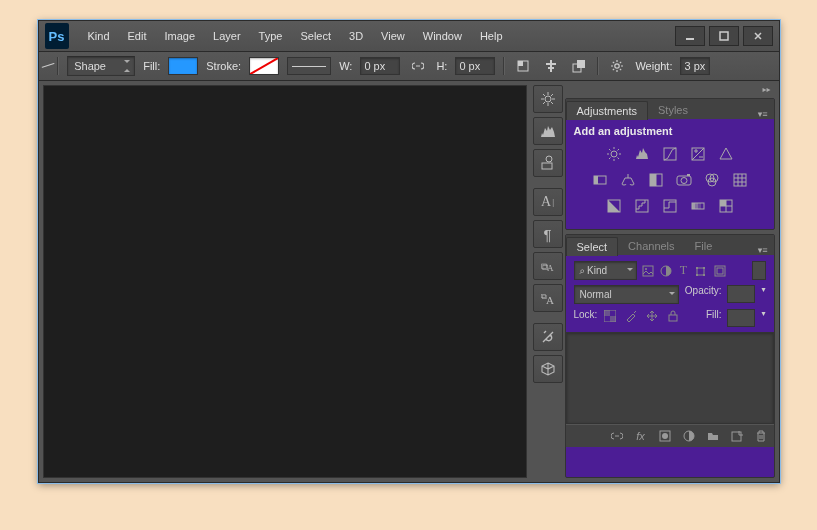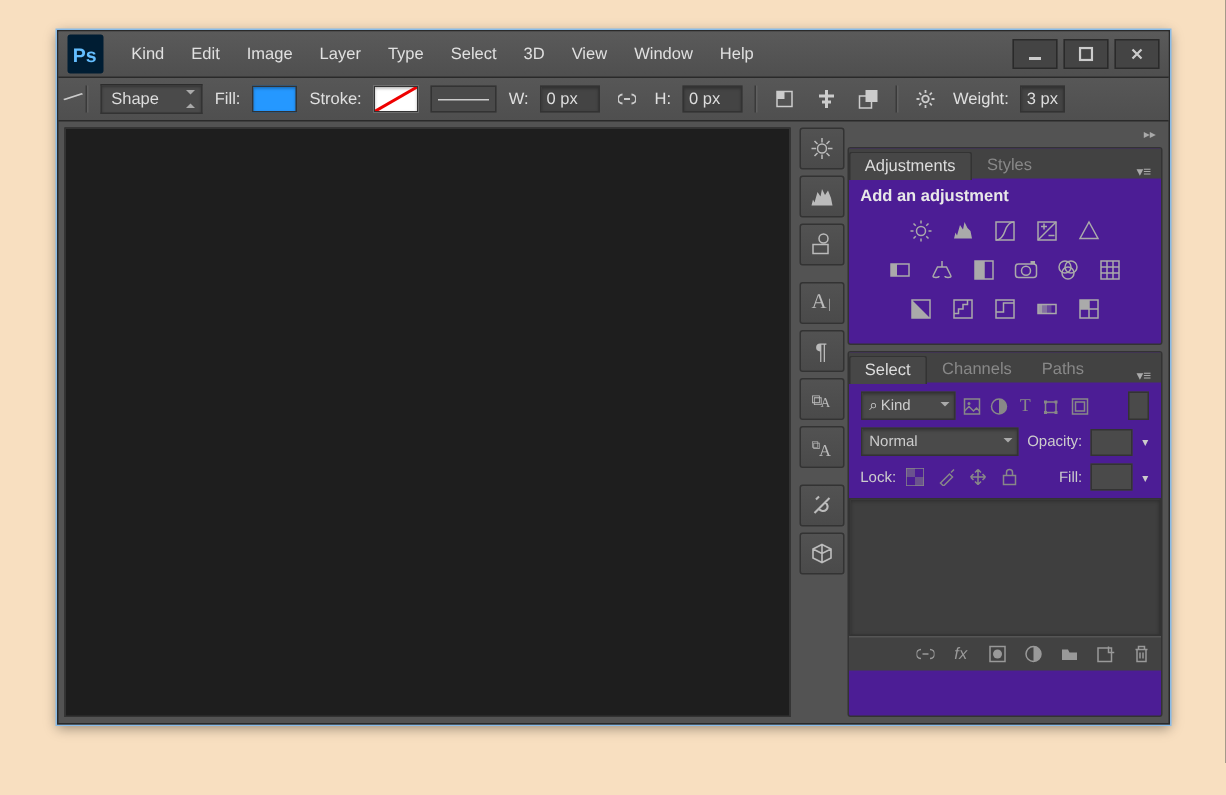--- a/index.html
+++ b/index.html
@@ -40,21 +40,21 @@
 .adj-title{color:#e8e8e8;font-weight:bold;margin-bottom:8px;font-size:11px}
 .adj-row{display:flex;gap:10px;justify-content:center;margin-bottom:8px}
 .adj-ico{width:18px;height:18px;display:flex;align-items:center;justify-content:center;color:#aaa;cursor:default}
 .adj-ico svg{width:16px;height:16px}
 .layers-top{display:flex;align-items:center;gap:4px;margin-bottom:5px}
 .kind-dd{background:#4a4a4a;border:1px solid #333;height:17px;display:flex;align-items:center;padding:0 14px 0 5px;position:relative;width:42px;font-size:10px;box-shadow:inset 0 1px 2px rgba(0,0,0,0.3)}
 .kind-dd::after{content:"";position:absolute;right:3px;top:6px;border-top:3px solid #aaa;border-left:3px solid transparent;border-right:3px solid transparent}
 .filter-ico{width:14px;height:14px;display:flex;align-items:center;justify-content:center;color:#888;cursor:default}
 .filter-ico svg{width:12px;height:12px}
 .toggle{width:12px;height:17px;background:#4a4a4a;border:1px solid #333;margin-left:auto}
-.layers-row{display:flex;align-items:center;gap:6px;margin-bottom:5px;font-size:10px}
+.layers-row{display:flex;align-items:flex-start;gap:6px;margin-bottom:5px;font-size:10px}
 .blend-dd{flex:1}
 .small-box{width:26px;height:16px;background:#4a4a4a;border:1px solid #333;display:flex;align-items:center;justify-content:center}
 .lock-icons{display:flex;gap:7px;align-items:center}
 .lock-icons .filter-ico{color:#888}
 .layers-list{height:90px;background:#3f3f3f;border:1px solid #333;margin:0 -8px 0 -8px;box-shadow:inset 0 1px 3px rgba(0,0,0,0.3)}
 .layers-footer{display:flex;gap:10px;justify-content:flex-end;padding:4px 6px;background:#424242;margin:0 -8px -6px -8px;border-top:1px solid #555}
 .foot-ico{width:14px;height:14px;color:#999;display:flex;align-items:center;justify-content:center}
 .collapse-arr{color:#aaa;font-size:8px;text-align:right;padding:0 4px}
 </style>
 </head>
@@ -316,21 +316,21 @@
                 </svg>
               </div>
           </div>
         </div>
       </div>
 
       <div class="panel" style="flex:1">
         <div class="panel-hdr">
           <div class="tab active">Select</div>
           <div class="tab">Channels</div>
-          <div class="tab">Paths</div>
+          <div class="tab">File</div>
           <div class="panel-menu">▾≡</div>
         </div>
         <div class="panel-body" style="flex:1;display:flex;flex-direction:column">
           <div class="layers-top">
             <div class="kind-dd">
                 <span style="margin-right:2px">⌕</span>
                 <span>Kind</span>
               </div>
             <div class="filter-ico">
                 <svg viewBox="0 0 12 12">

